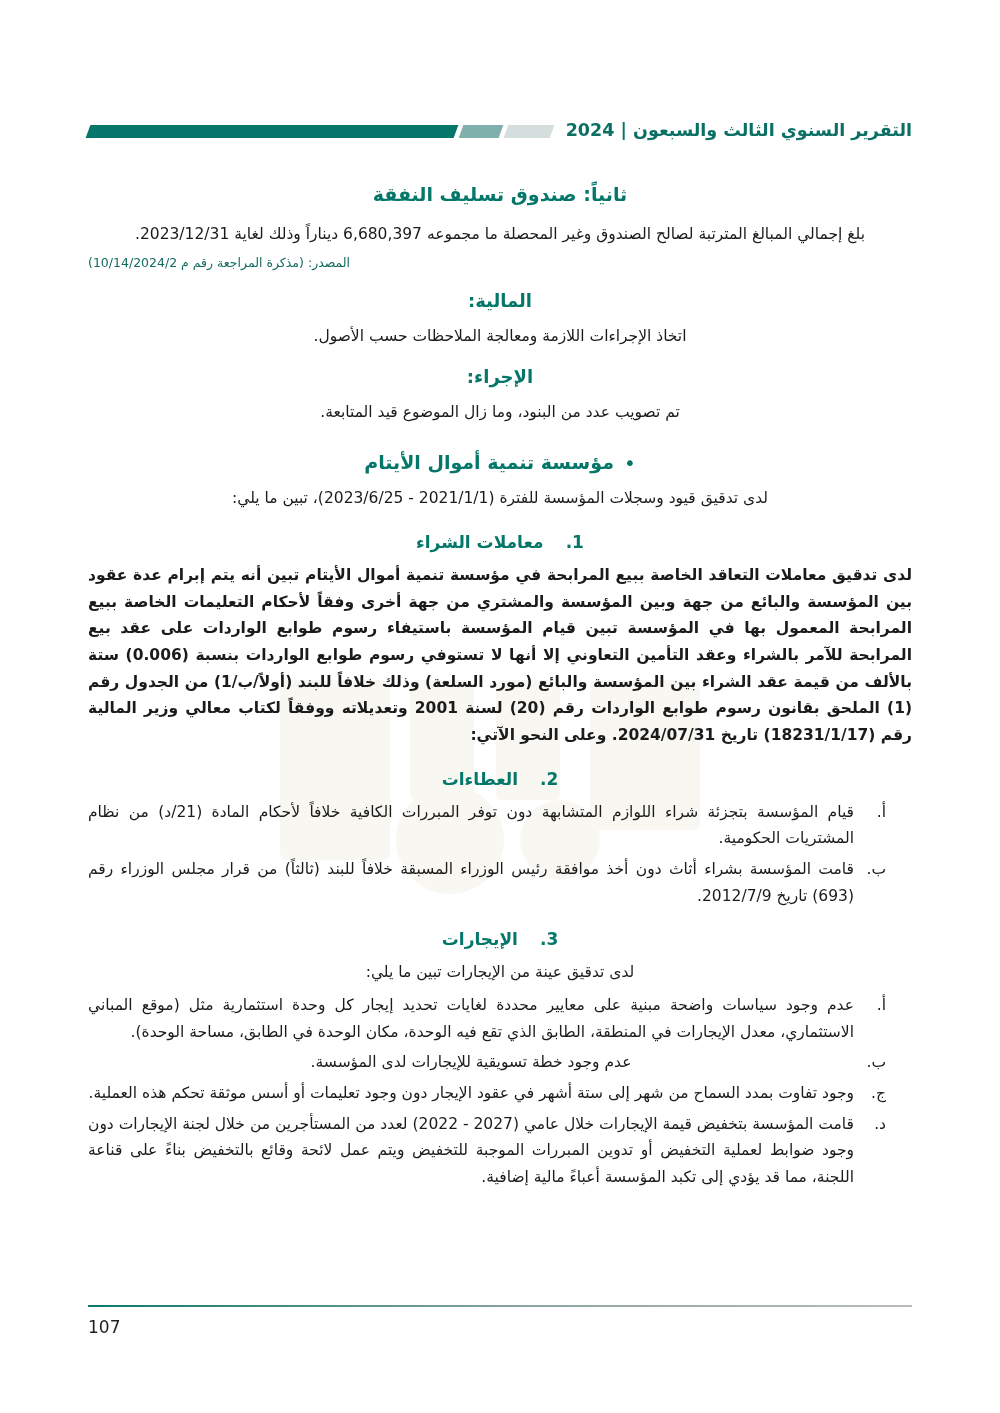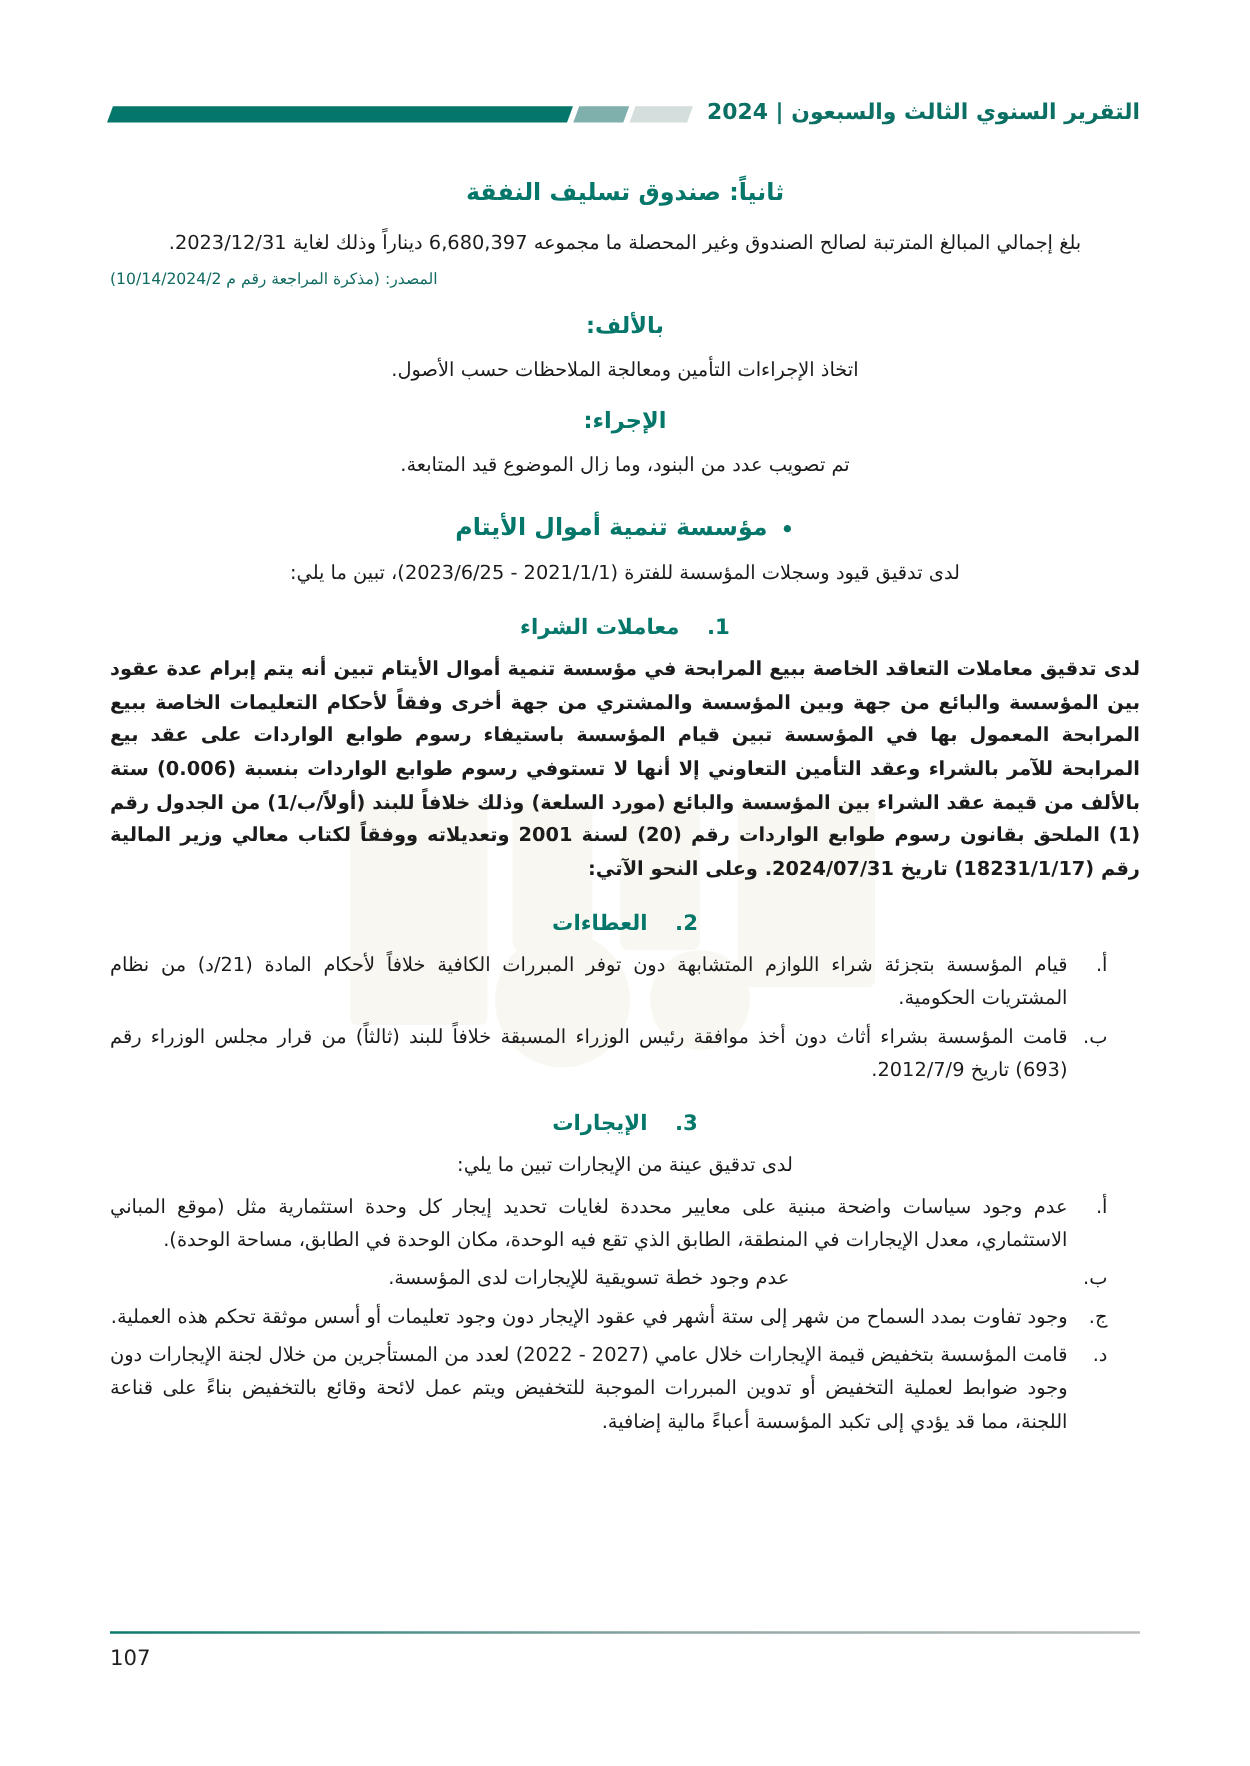--- a/index.html
+++ b/index.html
@@ -13,20 +13,21 @@
     position: relative;
     font-family: "DejaVu Sans", "Liberation Sans", sans-serif;
     color: #1b1b1b;
     overflow: hidden;
   }
 
   .page {
     position: absolute;
     inset: 0;
     padding: 0;
+    margin-top: 40px;
   }
 
   
   .header {
     position: absolute;
     top: 74px;
     right: 88px;
     left: 88px;
     height: 34px;
     display: flex;
@@ -229,23 +230,23 @@
   </div>
 
   <div class="content">
 
     <h2 class="sec-head">ثانياً: صندوق تسليف النفقة</h2>
 
     <p class="body center">بلغ إجمالي المبالغ المترتبة لصالح الصندوق وغير المحصلة ما مجموعه 6,680,397 ديناراً وذلك لغاية 2023/12/31.</p>
 
     <p class="source">المصدر: (مذكرة المراجعة رقم م 10/14/2024/2)</p>
 
-    <h3 class="sub-head">بالألف:</h3>
-
-    <p class="body center">اتخاذ الإجراءات التأمين ومعالجة الملاحظات حسب الأصول.</p>
+    <h3 class="sub-head">المالية:</h3>
+
+    <p class="body center">اتخاذ الإجراءات اللازمة ومعالجة الملاحظات حسب الأصول.</p>
 
     <h3 class="sub-head">الإجراء:</h3>
 
     <p class="body center">تم تصويب عدد من البنود، وما زال الموضوع قيد المتابعة.</p>
 
     <div class="bullet-row">
       <span class="bullet-dot">•</span>
       <span class="bullet-title">مؤسسة تنمية أموال الأيتام</span>
     </div>
 

